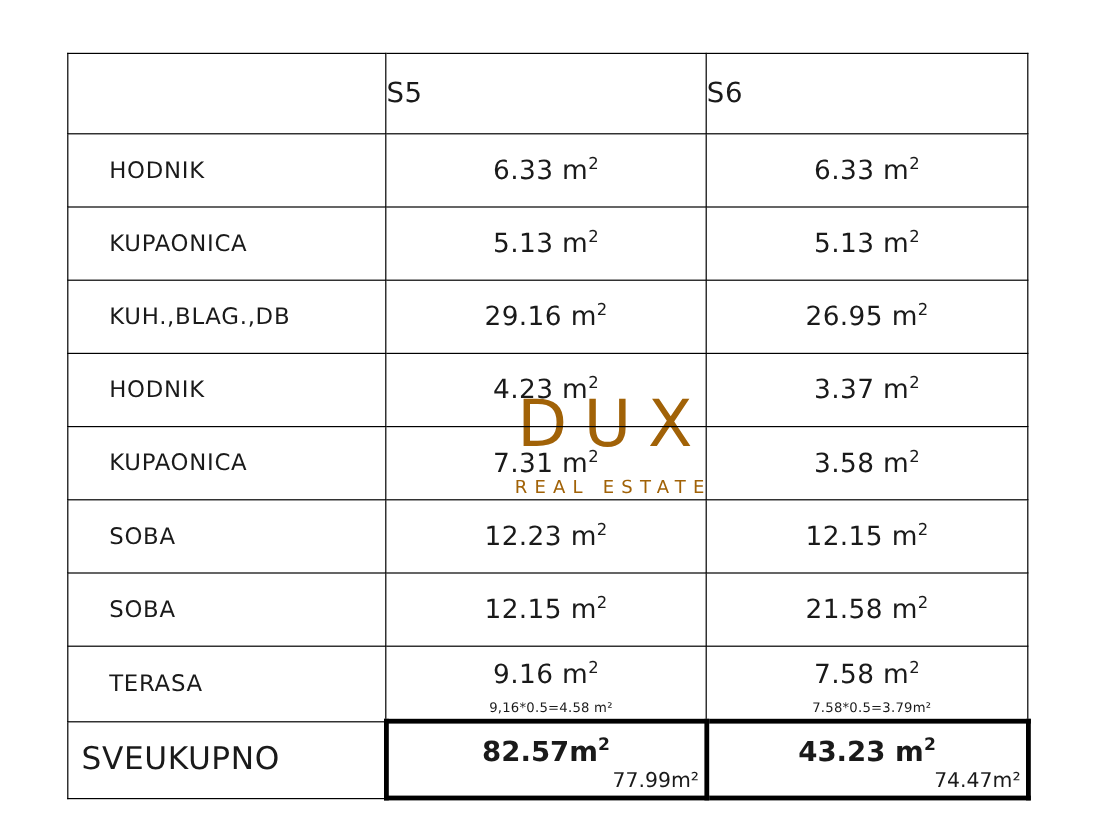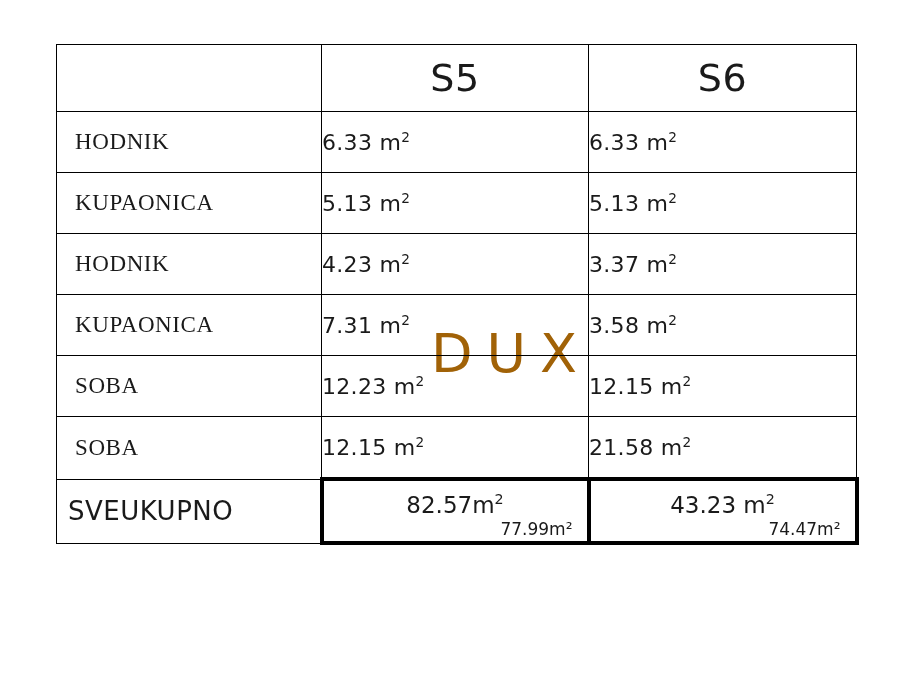--- a/index.html
+++ b/index.html
@@ -63,37 +63,35 @@
 
   td, th {
     border: 1.6px solid #000;
     padding: 0;
     background: transparent;
   }
 
   
   tr.head td { height: 66px; }
   .hdr-title {
-    text-align: center;
-    font-size: 38px;
+    font-size: 23px;
     font-weight: 400;
     letter-spacing: 0.5px;
   }
 
   
   tr.row td { height: 60px; }
   .lbl {
-    padding-left: 18px;
-    font-size: 23px;
+    padding-left: 34px;
+    font-size: 19px;
     letter-spacing: 0.6px;
     white-space: nowrap;
-    font-family: Liberation Serif, serif;
   }
   .val {
-    text-align: left;
+    text-align: center;
     font-size: 22px;
     letter-spacing: 0.3px;
     position: relative;
   }
   .val .m2 { font-size: 22px; }
   sup {
     font-size: 0.62em;
     vertical-align: super;
     line-height: 0;
   }
@@ -120,36 +118,37 @@
     padding-left: 11px;
     font-size: 26px;
     letter-spacing: 0.5px;
   }
   td.total-cell {
     border: 4px solid #000;
     text-align: center;
     font-size: 23px;
     position: relative;
   }
-  td.total-cell .main { display: inline-block; position: relative; top: -6px; }
+  td.total-cell .main { display: inline-block; position: relative; top: -6px; font-weight: bold; }
   td.total-cell .sub {
     position: absolute;
-    right: 14px;
+    right: 4px;
     bottom: 2px;
     font-size: 17px;
     white-space: nowrap;
   }
 </style>
 </head>
 <body>
 
 <div id="sheet">
 
   <div id="watermark">
     <div class="wm-main">DUX</div>
+    <div class="wm-sub">REAL ESTATE</div>
   </div>
 
   <table>
     <colgroup>
       <col class="c-label">
       <col class="c-val">
       <col class="c-val2">
     </colgroup>
     <tbody>
       <tr class="head">
@@ -163,20 +162,25 @@
         <td class="val"><span class="m2">6.33 m</span><sup>2</sup></td>
         <td class="val"><span class="m2">6.33 m</span><sup>2</sup></td>
       </tr>
 
       <tr class="row">
         <td class="lbl">KUPAONICA</td>
         <td class="val"><span class="m2">5.13 m</span><sup>2</sup></td>
         <td class="val"><span class="m2">5.13 m</span><sup>2</sup></td>
       </tr>
 
+      <tr class="row">
+        <td class="lbl">KUH.,BLAG.,DB</td>
+        <td class="val"><span class="m2">29.16 m</span><sup>2</sup></td>
+        <td class="val"><span class="m2">26.95 m</span><sup>2</sup></td>
+      </tr>
 
       <tr class="row">
         <td class="lbl">HODNIK</td>
         <td class="val"><span class="m2">4.23 m</span><sup>2</sup></td>
         <td class="val"><span class="m2">3.37 m</span><sup>2</sup></td>
       </tr>
 
       <tr class="row">
         <td class="lbl">KUPAONICA</td>
         <td class="val"><span class="m2">7.31 m</span><sup>2</sup></td>
@@ -188,20 +192,31 @@
         <td class="val"><span class="m2">12.23 m</span><sup>2</sup></td>
         <td class="val"><span class="m2">12.15 m</span><sup>2</sup></td>
       </tr>
 
       <tr class="row">
         <td class="lbl">SOBA</td>
         <td class="val"><span class="m2">12.15 m</span><sup>2</sup></td>
         <td class="val"><span class="m2">21.58 m</span><sup>2</sup></td>
       </tr>
 
+      <tr class="row">
+        <td class="lbl">TERASA</td>
+        <td class="val has-note">
+          <span class="main"><span class="m2">9.16 m</span><sup>2</sup></span>
+          <span class="note">9,16*0.5=4.58 m²</span>
+        </td>
+        <td class="val has-note">
+          <span class="main"><span class="m2">7.58 m</span><sup>2</sup></span>
+          <span class="note">7.58*0.5=3.79m²</span>
+        </td>
+      </tr>
 
       <tr class="total">
         <td class="lbl-total">SVEUKUPNO</td>
         <td class="total-cell">
           <span class="main"><span>82.57m</span><sup>2</sup></span>
           <span class="sub">77.99m²</span>
         </td>
         <td class="total-cell">
           <span class="main"><span>43.23 m</span><sup>2</sup></span>
           <span class="sub">74.47m²</span>

